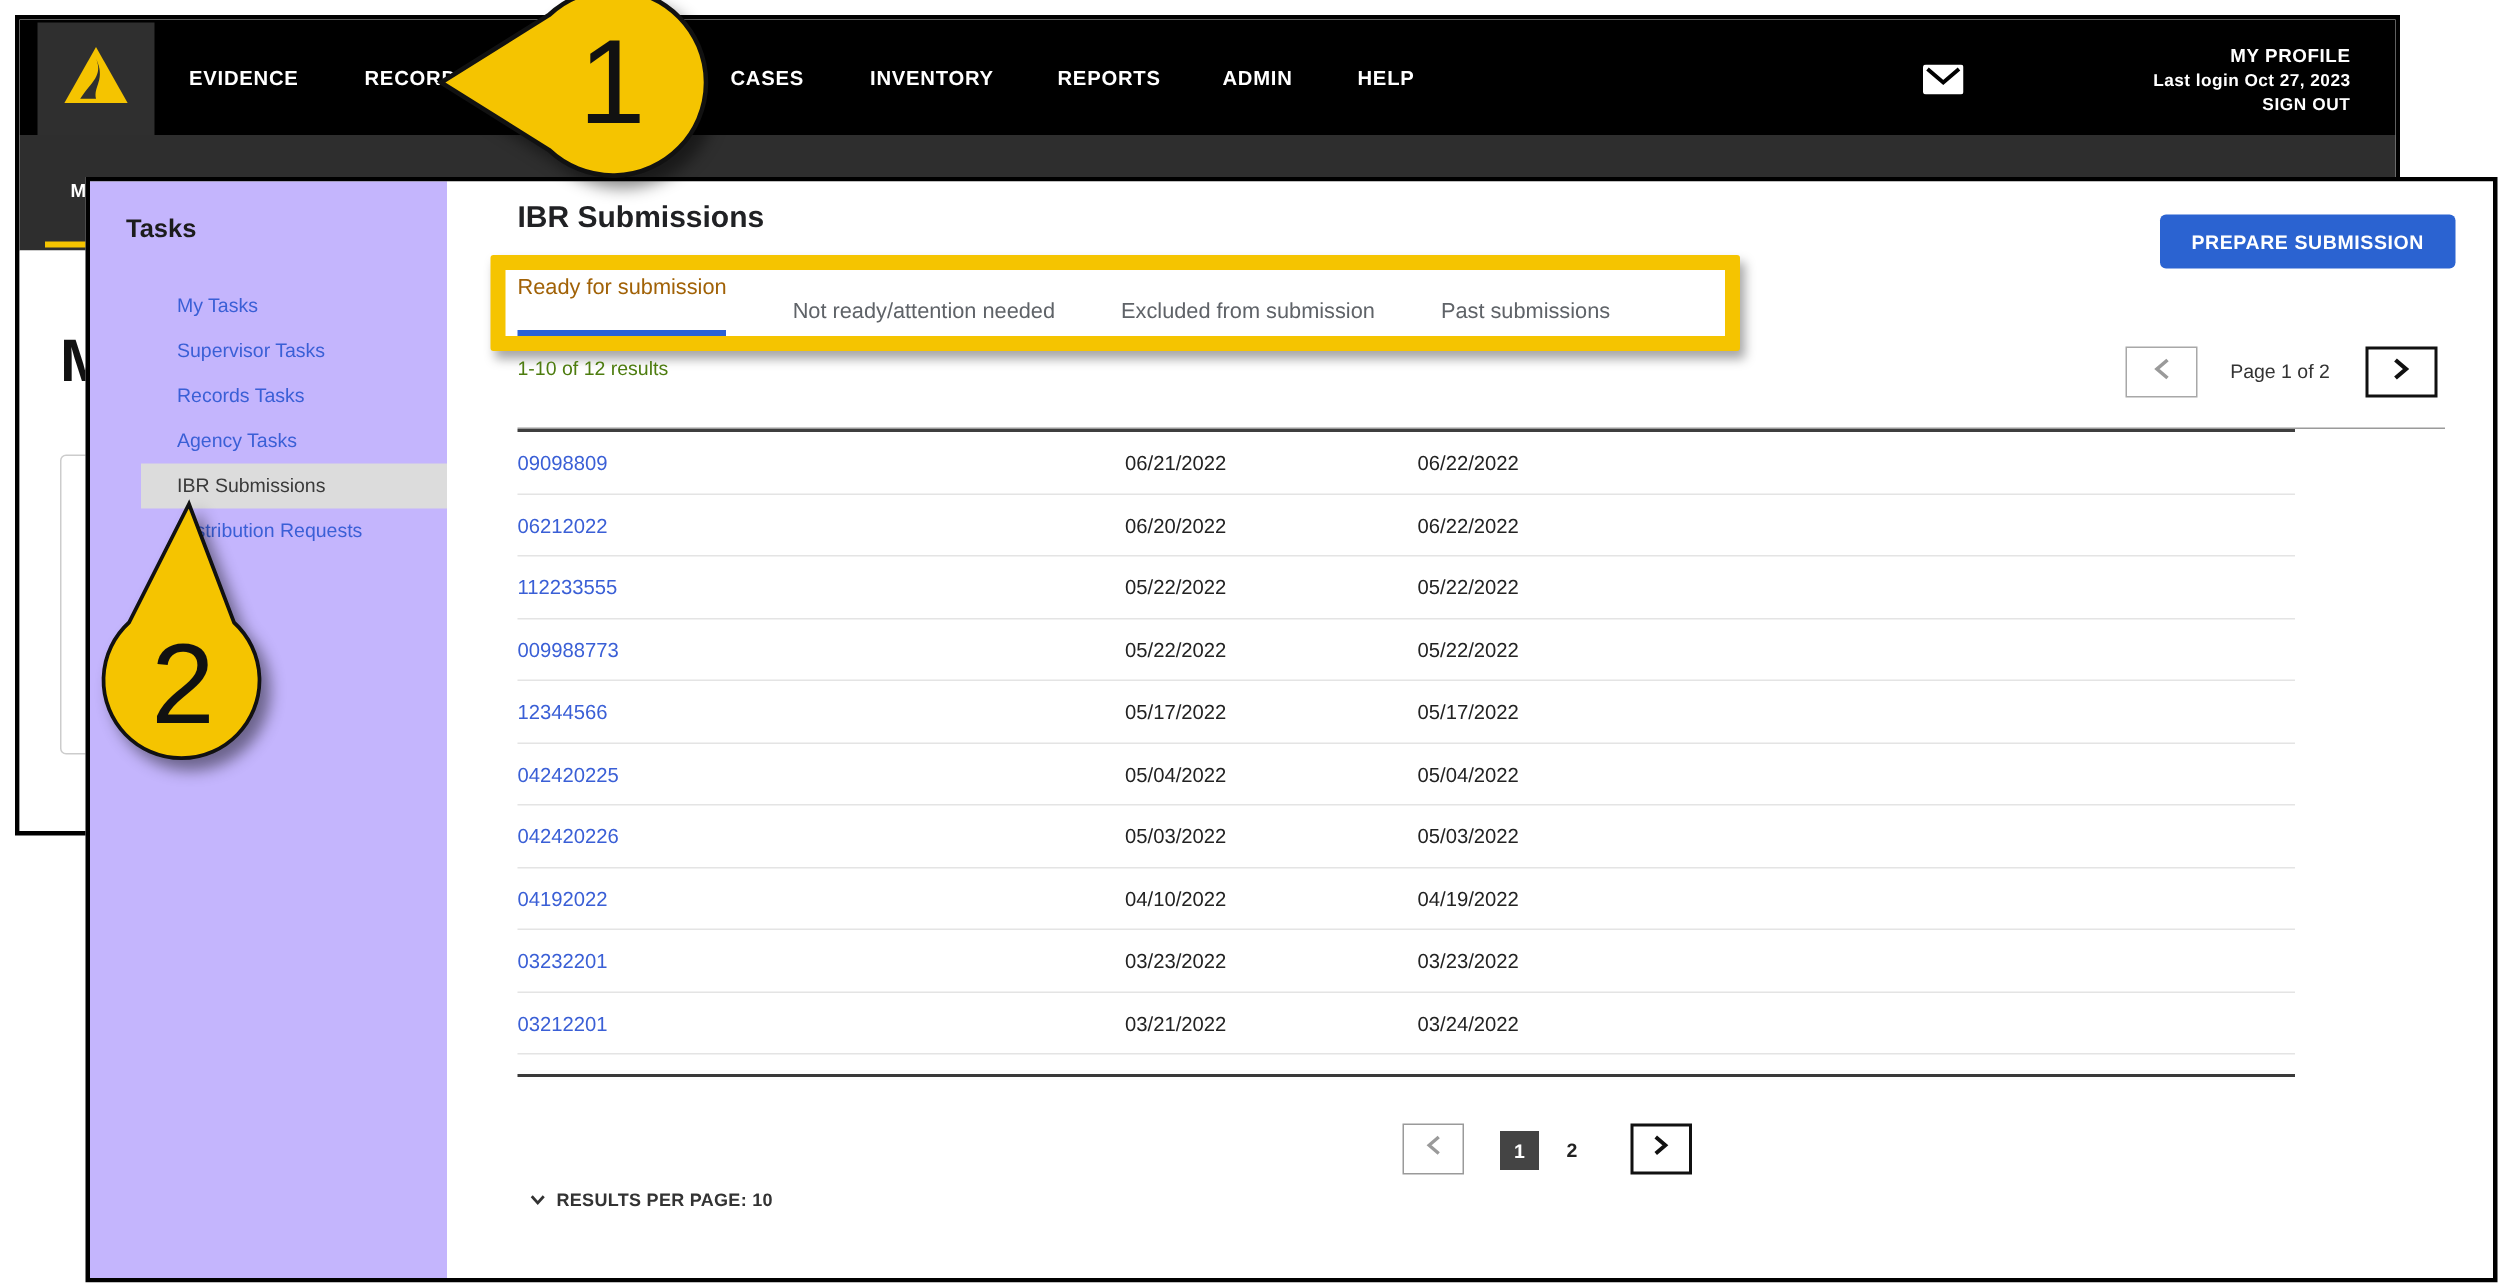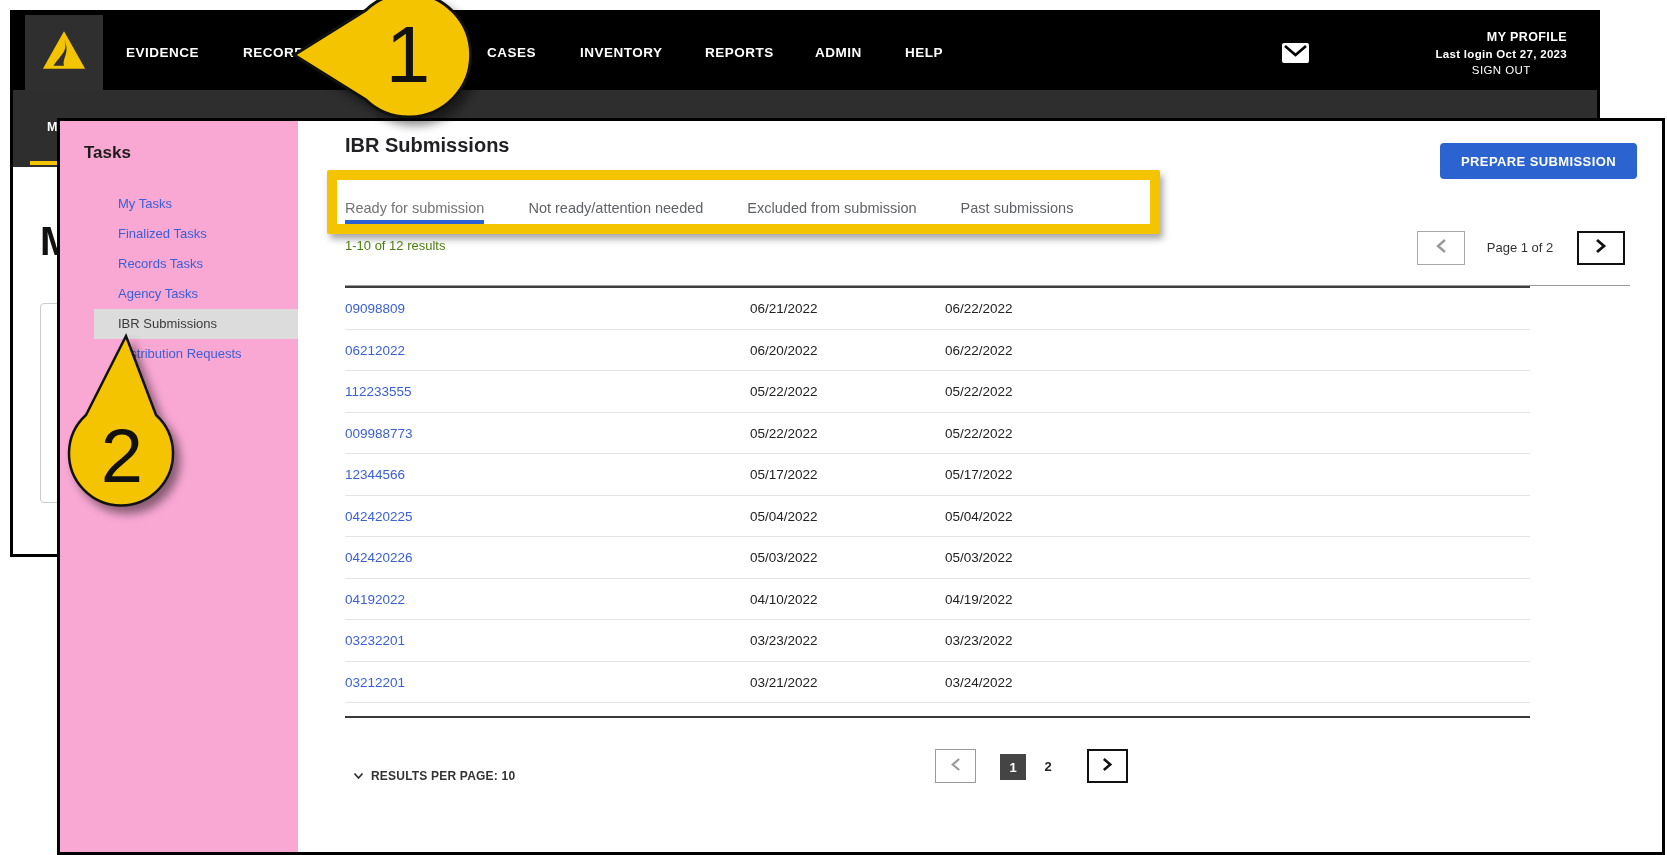--- a/index.html
+++ b/index.html
@@ -14,56 +14,56 @@
   .logo-tile { position:absolute; left:12px; top:2px; width:78px; height:75px;
                background:#2f2f2f; display:flex; align-items:center; justify-content:center; }
   .nav-item { position:absolute; top:50%; transform:translateY(-50%); color:#fff;
               font-size:13.5px; font-weight:700; letter-spacing:.5px; cursor:pointer; }
   .nav-evidence{left:113px}.nav-records{left:230px}.nav-cases{left:474px}
   .nav-inventory{left:567px}.nav-reports{left:692px}.nav-admin{left:802px}.nav-help{left:892px}
   .mail-btn { position:absolute; right:288px; top:30px; width:27px; height:20px; cursor:pointer; }
   .profile-box { position:absolute; right:30px; top:16px; text-align:right; color:#fff; }
   .profile-line1 { font-size:12.5px; font-weight:700; letter-spacing:.4px; line-height:17px; cursor:pointer; }
   .profile-line2 { font-size:11.5px; font-weight:700; letter-spacing:.3px; line-height:16px; }
-  .profile-line3 { font-size:11.5px; font-weight:400; letter-spacing:.4px; line-height:16px; cursor:pointer;text-align:center; }
+  .profile-line3 { font-size:11.5px; font-weight:700; letter-spacing:.4px; line-height:16px; cursor:pointer; }
 
   .bg-secondary { position:relative; height:77px; background:#2e2e2e; }
   .bg-tab-label { position:absolute; left:34px; top:30px; color:#fff; font-size:12.5px;
                   font-weight:700; letter-spacing:.4px; white-space:nowrap; }
   .bg-tab-underline { position:absolute; left:17px; bottom:2px; width:28px; height:4px; background:#F5C400; }
 
   .bg-content { position:relative; height:387px; background:#fff; }
   .bg-heading { position:absolute; left:27px; top:52px; font-size:40px; font-weight:700; color:#111; }
   .bg-card { position:absolute; left:27px; top:136px; width:230px; height:200px;
              border:1px solid #ccc; border-radius:4px; background:#fff; }
 
   
   .overlay { position:absolute; left:57px; top:118px; width:1608px; height:737px;
              border:3px solid #000; background:#fff; z-index:10; display:flex; }
-  .sidebar { width:238px; background:#f9a8d4; flex:0 0 238px; }
+  .sidebar { width:238px; background:#c4b5fd; flex:0 0 238px; }
   .sidebar-title { margin:22px 0 0 24px; font-size:17px; font-weight:700; color:#1c1c1c; }
   .side-list { list-style:none; margin-top:26px;margin-left:34px; }
   .side-item { height:30px; line-height:30px; padding-left:24px; font-size:13px;
                color:#3a5fd6; cursor:pointer; white-space:nowrap; }
   .side-item.selected { background:#dcdcdc; color:#3a3a3a; }
 
   .main-area { position:relative; flex:1; background:#fff; }
   .page-title { position:absolute; left:47px; top:13px; font-size:20px; font-weight:600; color:#202124; }
   .prepare-btn { position:absolute; right:25px; top:22px; height:36px; padding:0 21px;
                  background:#2b63d1; color:#fff; border:none; border-radius:4px;
                  font-family:"Liberation Sans",sans-serif; font-size:13px; font-weight:700;
                  letter-spacing:.4px; cursor:pointer; }
 
   .tabs-frame { position:absolute; left:29px; top:49px; width:833px; height:64px;
                 border:10px solid #F5C400; background:#fff; border-radius:2px;
                 box-shadow:3px 5px 7px rgba(0,0,0,.35); display:flex; align-items:flex-end;
                 padding-left:8px; gap:44px; }
   .tab { font-size:14.5px; font-weight:500; color:#5f6368; padding-bottom:8px;
          white-space:nowrap; cursor:pointer; }
-  .tab.active { color:#737373; padding-bottom:4px; border-bottom:4px solid #2a62d6; }
+  .tab.active { color:#a16207; padding-bottom:20px; border-bottom:4px solid #2a62d6; }
 
   .results-line { position:absolute; left:47px; top:117px; font-size:13px; color:#4d7c0f; }
 
   .pg-btn { position:absolute; display:flex; align-items:center; justify-content:center;
             background:#fff; cursor:pointer; }
   .pt-prev { left:1119px; top:110px; width:48px; height:34px; border:1px solid #a8a8a8; }
   .pt-label { position:absolute; left:1167px; top:119px; width:110px; text-align:center;
               font-size:13px; color:#333; }
   .pt-next { left:1279px; top:110px; width:48px; height:34px; border:2px solid #111; }
 
@@ -75,21 +75,21 @@
   .t-headline { height:2px; background:#3f3f3f; }
   .trow { position:relative; height:41.5px; border-bottom:1px solid #e4e4e4; }
   .trow:last-of-type { border-bottom:none; }
   .trow a, .trow span { position:absolute; top:0; line-height:41.5px; font-size:13.5px; }
   .c1 { left:0; color:#3a5fd6; text-decoration:none; cursor:pointer; }
   .c2 { left:405px; color:#222; }
   .c3 { left:600px; color:#222; }
   .col1{left:0}.col2{left:405px}.col3{left:600px}
   .t-bottomline { height:2px; background:#3a3a3a; margin-top:13px; }
 
-  .rpp { position:absolute; left:55px; top:648px; display:flex; align-items:center; gap:7px;
+  .rpp { position:absolute; left:55px; top:672px; display:flex; align-items:center; gap:7px;
          font-size:12px; font-weight:700; color:#333; letter-spacing:.2px; cursor:pointer; }
   .pb-prev { left:637px; top:628px; width:41px; height:34px; border:1px solid #9a9a9a; }
   .pb-page1 { position:absolute; left:702px; top:633px; width:26px; height:26px; background:#444;
               color:#fff; font-size:13px; font-weight:700; display:flex; align-items:center;
               justify-content:center; cursor:pointer; }
   .pb-page2 { position:absolute; left:741px; top:638px; width:18px; text-align:center;
               font-size:13px; font-weight:700; color:#222; cursor:pointer; }
   .pb-next { left:789px; top:628px; width:41px; height:34px; border:2px solid #111; }
 
   
@@ -146,21 +146,21 @@
       <div class="bg-card"></div>
     </div>
   </div>
 
   <div class="overlay">
 
     <aside class="sidebar">
       <h2 class="sidebar-title">Tasks</h2>
       <ul class="side-list">
         <li class="side-item">My Tasks</li>
-        <li class="side-item">Finalized Tasks</li>
+        <li class="side-item">Supervisor Tasks</li>
         <li class="side-item">Records Tasks</li>
         <li class="side-item">Agency Tasks</li>
         <li class="side-item selected">IBR Submissions</li>
         <li class="side-item">Distribution Requests</li>
       </ul>
     </aside>
 
     <main class="main-area">
       <h1 class="page-title">IBR Submissions</h1>
       <button class="prepare-btn">PREPARE SUBMISSION</button>

